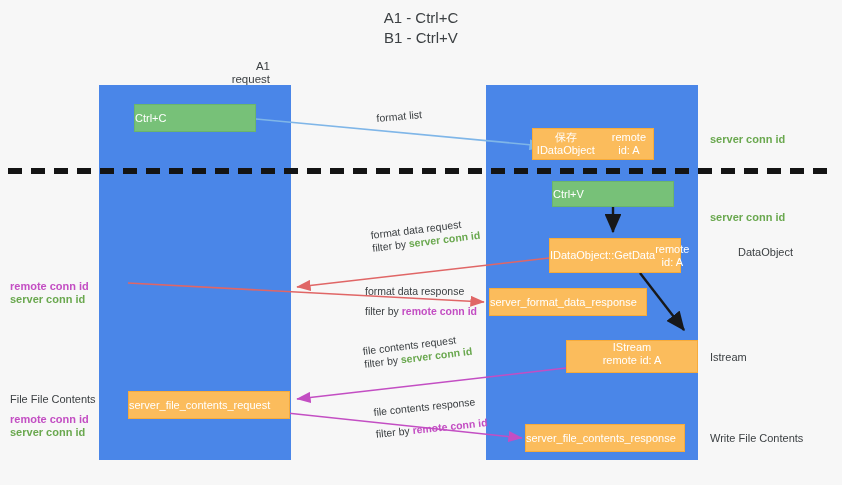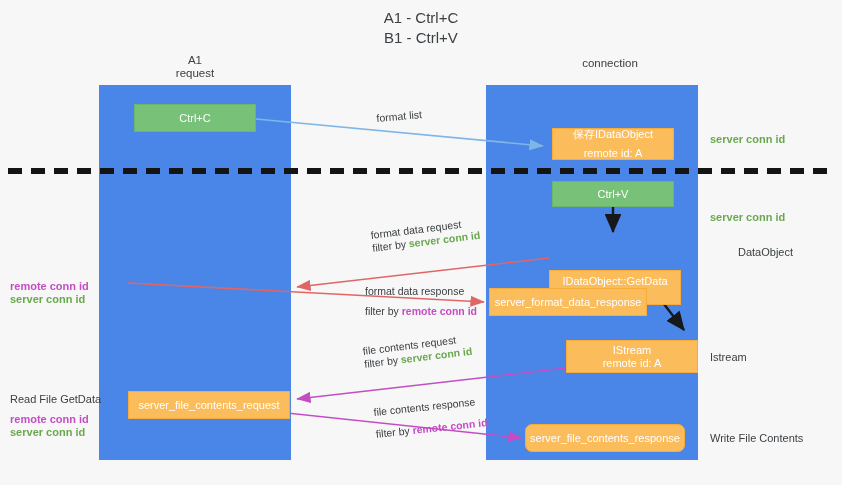--- a/index.html
+++ b/index.html
@@ -24,21 +24,21 @@
   .colhead{
     text-align:center;font-size:11.5px;color:#3c4043;line-height:13px;
   }
 
   
   .lane{background:#4a86e8;}
 
   
   .box{
     box-sizing:border-box;
-    display:flex;align-items:center;justify-content:center;
+    display:flex;align-items:center;justify-content:flex-start;
     text-align:center;
     font-size:11px;color:#ffffff;line-height:13px;
     border:1px solid rgba(0,0,0,0.12);
   }
   .box.green{background:#77c178;border-color:#6bb56c;}
   .box.orange{background:#fbbc5c;border-color:#f7ab3a;}
 
   
   .elabel{
     font-size:10.5px;color:#3c4043;white-space:nowrap;line-height:13px;
@@ -57,26 +57,25 @@
 </head>
 <body>
 
 <div id="canvas">
 
   <div class="abs title">
     <div>A1 - Ctrl+C</div>
     <div>B1 - Ctrl+V</div>
   </div>
 
-  <div class="abs colhead" style="left:120px;top:54px;width:150px;">
+  <div class="abs colhead" style="left:120px;top:60px;width:150px;text-align:right;">
     <div>A1</div>
     <div>request</div>
   </div>
   <div class="abs colhead" style="left:535px;top:57px;width:150px;">
-    <div>connection</div>
   </div>
 
   <div class="abs lane" style="left:99px;top:85px;width:192px;height:375px;"></div>
   <div class="abs lane" style="left:486px;top:85px;width:212px;height:375px;"></div>
 
   <svg class="layer" viewBox="0 0 842 485">
     <defs>
       <marker id="ah-blue" markerWidth="9" markerHeight="7" refX="8.5" refY="3.5" orient="auto">
         <polygon points="0,0 9,3.5 0,7" fill="#7fb6e8"></polygon>
       </marker>
@@ -110,44 +109,44 @@
 
   <div class="abs box green" style="left:134px;top:104px;width:122px;height:28px;">
     <span>Ctrl+C</span>
   </div>
 
 
   <div class="abs box orange" style="left:128px;top:391px;width:162px;height:28px;">
     <span>server_file_contents_request</span>
   </div>
 
-  <div class="abs box orange" style="left:552px;top:128px;width:122px;height:32px;flex-direction:column;gap:6px;">
+  <div class="abs box orange" style="left:532px;top:128px;width:122px;height:32px;flex-direction:row;gap:6px;">
     <span>保存IDataObject</span>
     <span>remote id: A</span>
   </div>
 
   <div class="abs box green" style="left:552px;top:181px;width:122px;height:26px;">
     <span>Ctrl+V</span>
   </div>
 
-  <div class="abs box orange" style="left:549px;top:238px;width:132px;height:35px;flex-direction:column;margin-top:32px;">
+  <div class="abs box orange" style="left:549px;top:238px;width:132px;height:35px;flex-direction:row;">
     <span>IDataObject::GetData</span>
     <span>remote id: A</span>
   </div>
 
   <div class="abs box orange" style="left:566px;top:340px;width:132px;height:33px;flex-direction:column;">
     <span>IStream</span>
     <span>remote id: A</span>
   </div>
 
   <div class="abs box orange" style="left:489px;top:288px;width:158px;height:28px;">
     <span>server_format_data_response</span>
   </div>
 
-  <div class="abs box orange" style="left:525px;top:424px;width:160px;height:28px;border-radius:7px;">
+  <div class="abs box orange" style="left:525px;top:424px;width:160px;height:28px;">
     <span>server_file_contents_response</span>
   </div>
 
   <div class="abs elabel rot" style="left:376px;top:112px;transform:rotate(-5deg);">
     <span>format list</span>
   </div>
 
   <div class="abs elabel rot" style="left:370px;top:229px;transform:rotate(-7deg);">
     <div>format data request</div>
     <div>
@@ -183,19 +182,19 @@
   <div class="abs sidelabel" style="left:710px;top:245px;margin-left:28px;">DataObject</div>
 
   <div class="abs sidelabel" style="left:710px;top:350px;">Istream</div>
 
   <div class="abs sidelabel" style="left:710px;top:431px;">Write File Contents</div>
 
   <div class="abs sidelabel bold-purple" style="left:10px;top:279px;">remote conn id</div>
 
   <div class="abs sidelabel bold-green" style="left:10px;top:292px;">server conn id</div>
 
-  <div class="abs sidelabel" style="left:10px;top:392px;">Read File GetData</div>
+  <div class="abs sidelabel" style="left:10px;top:392px;">File File Contents</div>
 
   <div class="abs sidelabel bold-purple" style="left:10px;top:412px;">remote conn id</div>
 
   <div class="abs sidelabel bold-green" style="left:10px;top:425px;">server conn id</div>
 
 </div>
 
 </body></html>

